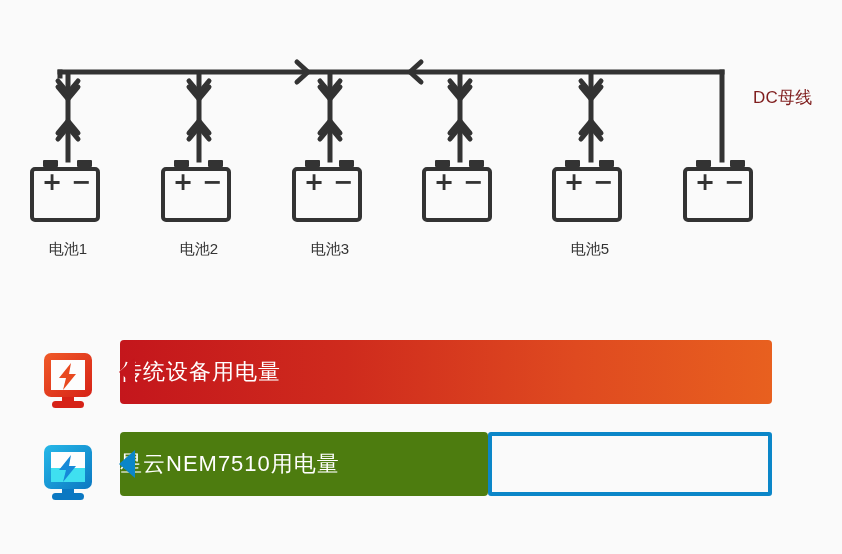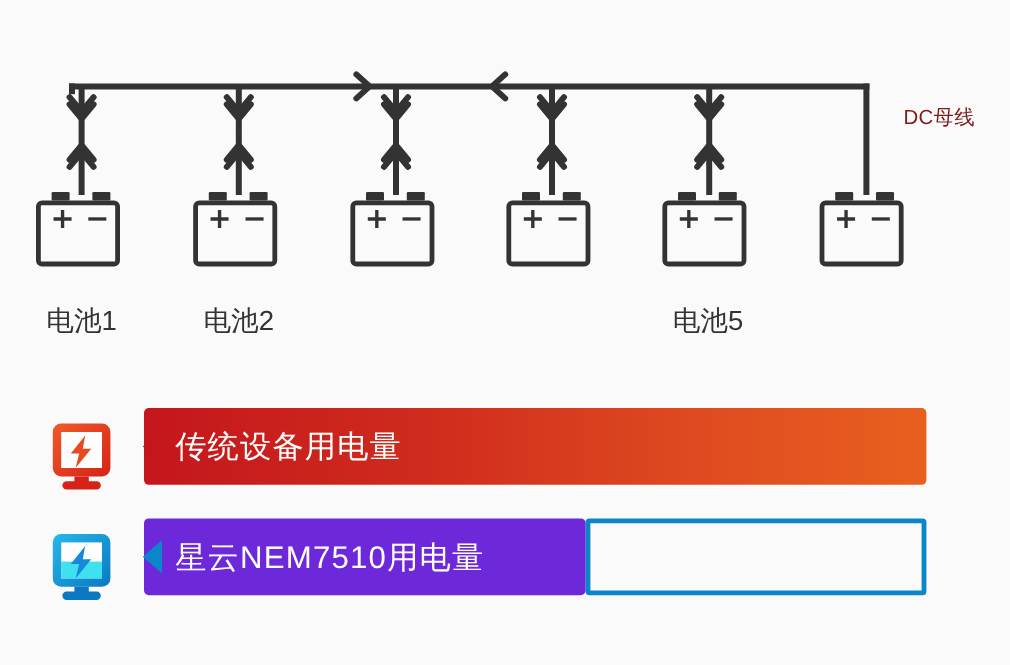--- a/index.html
+++ b/index.html
@@ -81,22 +81,22 @@
     top: 13px;
     font-size: 24px;
     line-height: 18px;
     color: #333333;
     font-weight: 700;
     font-family: "DejaVu Sans", sans-serif;
   }
   .bat-sign.plus  { left: 12px; }
   .bat-sign.minus { left: 41px; }
   .battery-label {
-    margin-top: 24px;
-    font-size: 23px;
+    margin-top: 12px;
+    font-size: 15px;
     color: #333333;
     white-space: nowrap;
   }
 
   
   .bar-row {
     position: absolute;
     left: 0;
     width: 842px;
   }
@@ -118,23 +118,22 @@
     position: absolute;
     left: 0;
     top: 0;
     height: 64px;
     border-radius: 4px;
     display: flex;
     align-items: center;
   }
   .bar-text {
     color: #ffffff;
-    font-size: 26px;
+    font-size: 22px;
     letter-spacing: 1px;
-    padding-left: 26px;
     white-space: nowrap;
   }
   .bar-notch {
     position: absolute;
     left: -1px;
     top: 18px;
     width: 0;
     height: 0;
     border-top: 14px solid transparent;
     border-bottom: 14px solid transparent;
@@ -230,20 +229,21 @@
   </div>
 
   <div class="battery" style="left:270px">
     <div class="battery-icon">
       <span class="bat-term left"></span>
       <span class="bat-term right"></span>
       <span class="bat-body"></span>
       <span class="bat-sign plus">+</span>
       <span class="bat-sign minus">−</span>
     </div>
+    <div class="battery-label">电池3</div>
   </div>
 
   <div class="battery" style="left:400px">
     <div class="battery-icon">
       <span class="bat-term left"></span>
       <span class="bat-term right"></span>
       <span class="bat-body"></span>
       <span class="bat-sign plus">+</span>
       <span class="bat-sign minus">−</span>
     </div>
@@ -304,20 +304,20 @@
       <rect x="2" y="2" width="48" height="44" rx="7" fill="url(#gBlueIcon)"></rect>
       <rect x="9" y="9" width="34" height="30" fill="#fdfdfd"></rect>
       <rect x="9" y="25" width="34" height="14" fill="#3fe0f0"></rect>
       <path d="M20 46 h12 v6 h-12 z" fill="#0b78c2"></path>
       <rect x="10" y="50" width="32" height="7" rx="3.5" fill="#0b78c2"></rect>
       <path d="M29 12 L17 27 h7 l-3 12 L34 23 h-7 z" fill="#1689d8"></path>
     </svg>
 
     <div class="bar-track" style="left:120px; width:652px">
       <div class="bar-outline" style="left:368px; width:284px; border:4px solid #0b86c8;"></div>
-      <div class="bar-fill" style="width:368px; background:#6d28d9;">
+      <div class="bar-fill" style="width:368px; background:#4d7c0f;">
         <span class="bar-notch" style="border-right-color:#0b86c8"></span>
         <span class="bar-text">星云NEM7510用电量</span>
       </div>
     </div>
   </div>
 
 </div>
 
 </body></html>

